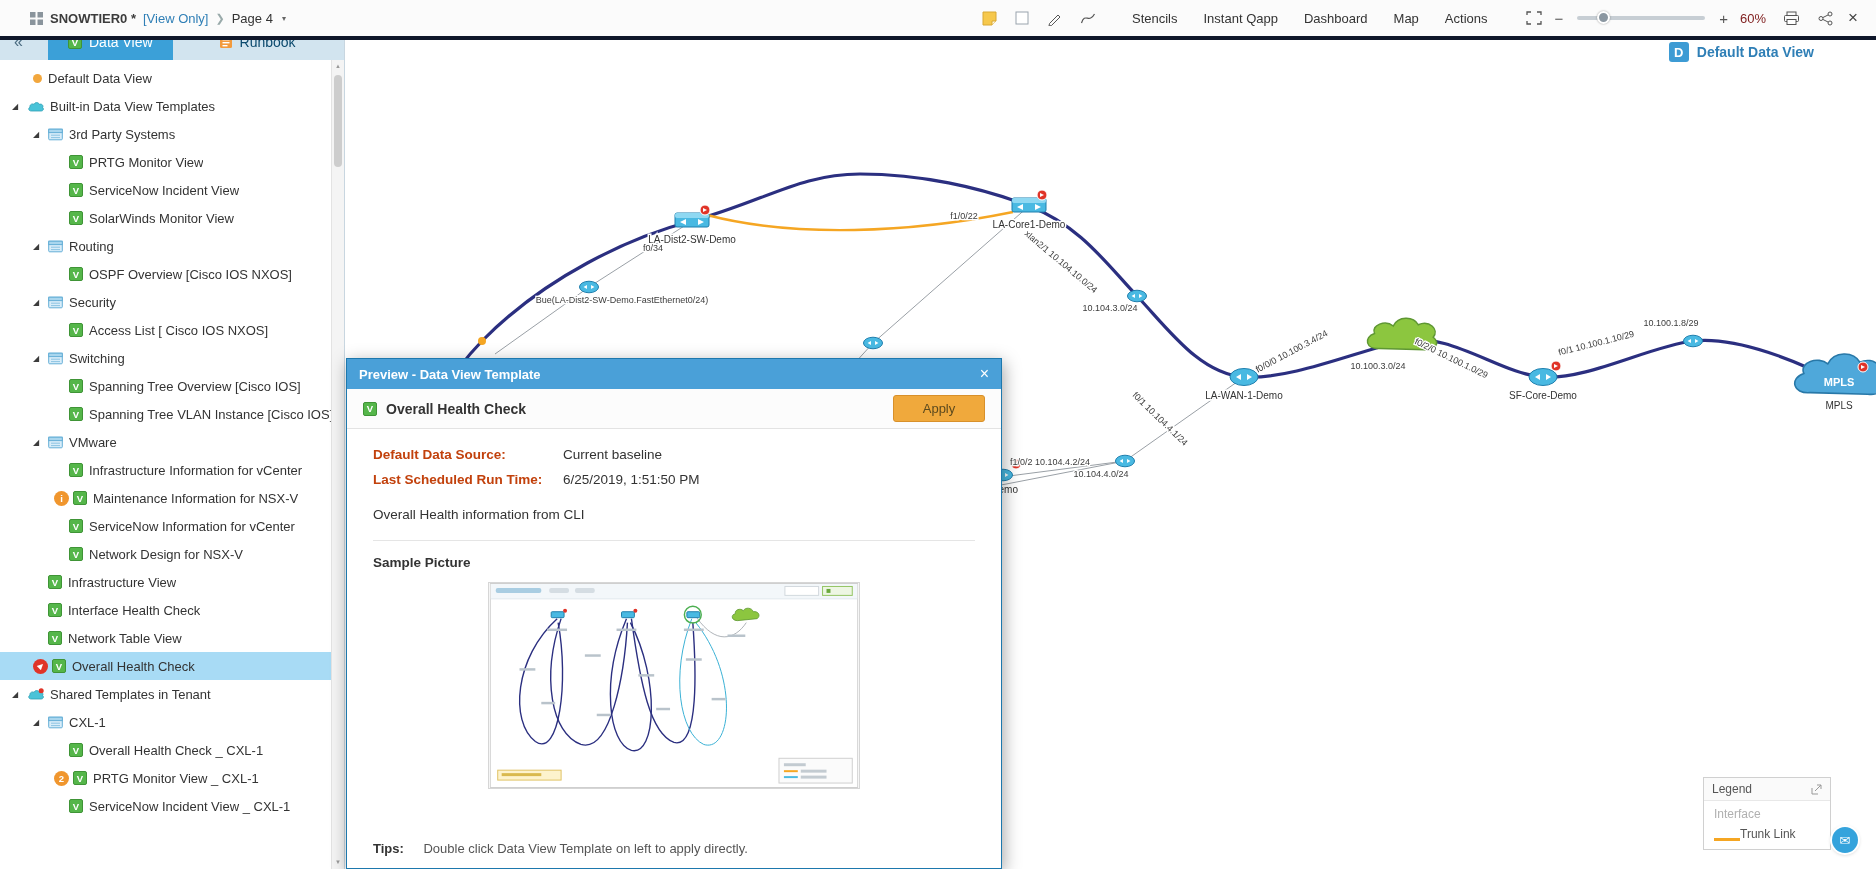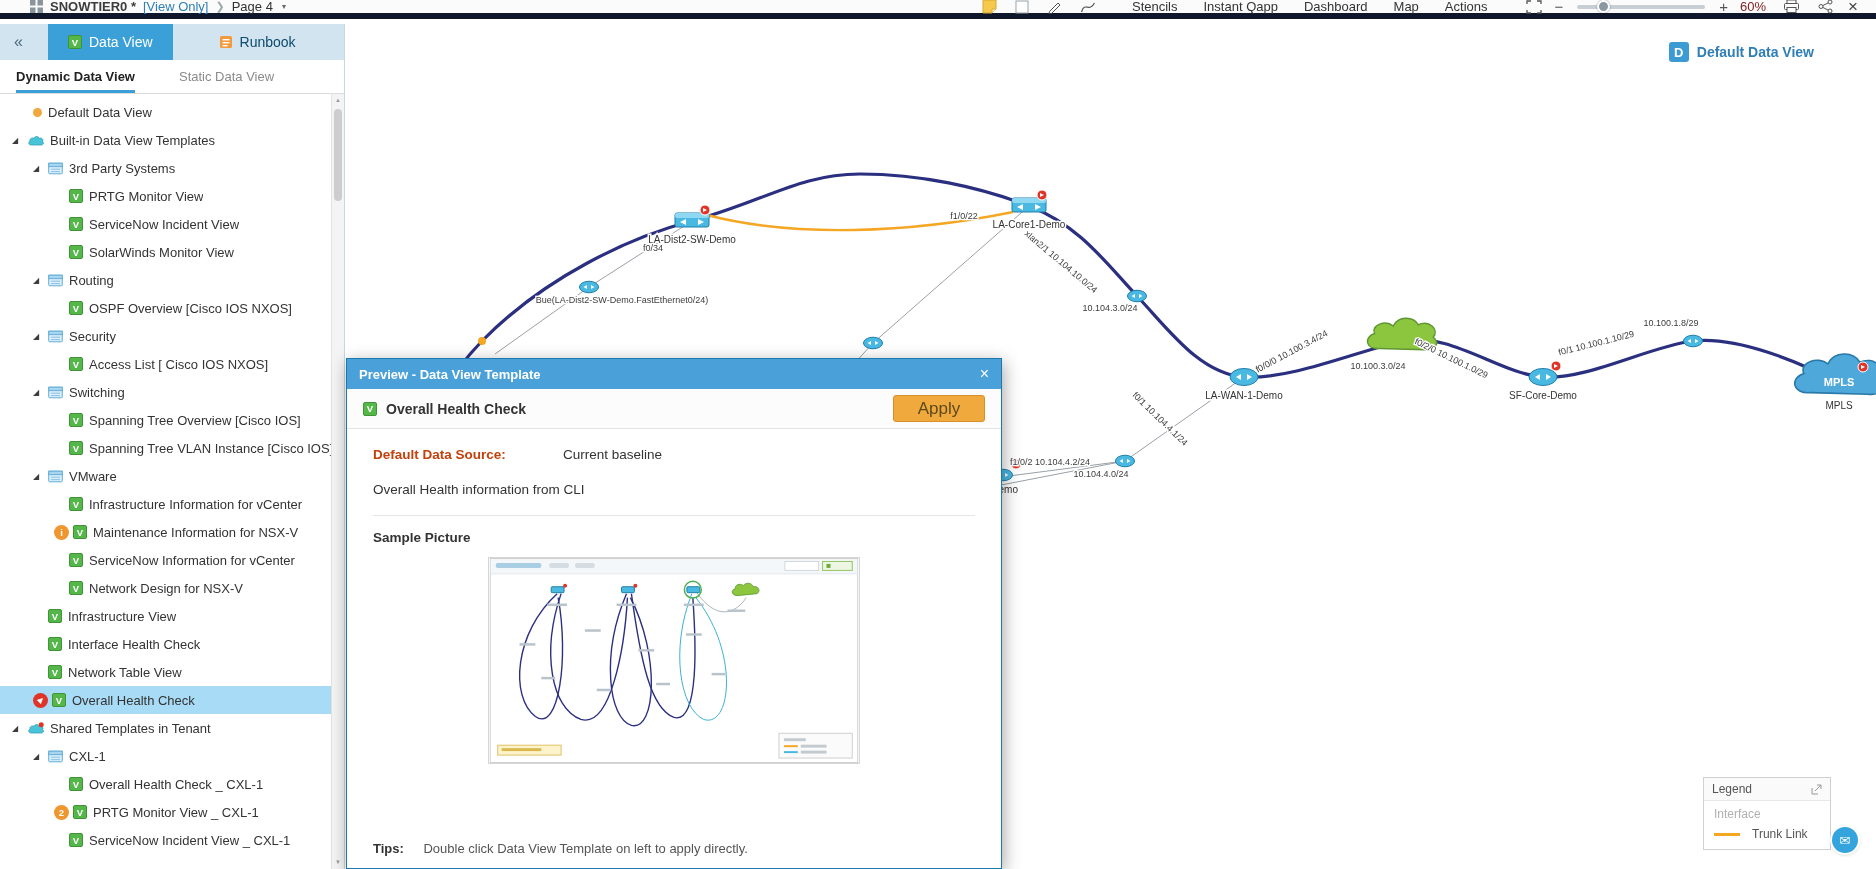--- a/index.html
+++ b/index.html
@@ -1,22 +1,22 @@
 <!DOCTYPE html>
 <html><head>
 <meta charset="utf-8">
 <style>
   *{box-sizing:border-box}
   html,body{margin:0;padding:0}
   body{width:1876px;height:869px;position:relative;overflow:hidden;background:#fff;
        font-family:"Liberation Sans",sans-serif;color:#333}
 
   
-  .topbar{position:absolute;top:0;left:0;width:100%;height:19px;background:#fbfbfb;
-          border-bottom:6px solid #0f172a;display:flex;align-items:center;font-size:13px;z-index:80}
+  .topbar{position:absolute;top:0;left:0;width:100%;height:40px;background:#fbfbfb;
+          border-bottom:4px solid #0f172a;display:flex;align-items:center;font-size:13px;z-index:80}
   .tb-left{display:flex;align-items:center;gap:7px;margin-left:30px}
   .tb-title{font-weight:bold;color:#3c3c3c}
   .tb-mode{color:#2f7fb6}
   .tb-sep{color:#9aa;font-size:11px}
   .caret{font-size:8px;color:#666;margin-left:2px}
   .tb-right{margin-left:auto;display:flex;align-items:center;margin-right:12px}
   .tool-ic{display:flex;align-items:center;justify-content:center;margin:0 9px;cursor:pointer}
   .menu-item{margin:0 13px;cursor:pointer;color:#333;white-space:nowrap}
   .zoom-track{width:128px;height:4px;background:#c7ced4;border-radius:2px;position:relative;margin:0 10px;cursor:pointer}
   .zoom-handle{position:absolute;left:20px;top:-5px;width:13px;height:13px;border-radius:50%;
@@ -71,37 +71,37 @@
   .dv-chip{position:absolute;top:42px;right:62px;display:flex;align-items:center;gap:8px;z-index:20}
   .dv-badge{width:20px;height:20px;border-radius:3px;background:#3d9bd4;color:#fff;font-weight:bold;font-size:13px;
             display:flex;align-items:center;justify-content:center}
   .dv-text{color:#2f7fb6;font-size:14px;font-weight:bold}
   .map-menu{position:absolute;top:46px;right:18px;z-index:20}
 
   .legend{position:absolute;right:45px;bottom:19px;width:128px;background:#fff;border:1px solid #d0d0d0;font-size:12px;z-index:20}
   .lg-head{display:flex;justify-content:space-between;align-items:center;padding:4px 8px;background:#fafafa;
            border-bottom:1px solid #e8e8e8;color:#555}
   .lg-section{color:#b0b0b0;padding:6px 10px 2px}
-  .lg-row{display:flex;align-items:center;gap:12px;padding:4px 10px 8px;color:#555}
+  .lg-row{display:flex;align-items:flex-end;gap:0;padding:4px 10px 8px;color:#555}
   .lg-swatch{width:26px;height:3px;display:inline-block}
   .lg-expand{cursor:pointer;display:flex}
   .chat-btn{position:absolute;right:18px;bottom:16px;width:26px;height:26px;border-radius:50%;background:#35a3dc;
             color:#fff;font-size:13px;display:flex;align-items:center;justify-content:center;
             box-shadow:0 0 0 2px #fff,0 1px 4px rgba(0,0,0,.3);cursor:pointer;z-index:20}
 
   
   .modal{position:absolute;left:346px;top:358px;width:656px;height:511px;background:#fff;border:1px solid #1d78ad;
          box-shadow:2px 4px 16px rgba(0,0,0,.35);z-index:70;display:flex;flex-direction:column}
   .modal-header{height:30px;flex:none;background:#4aa0d8;color:#fff;font-size:13px;font-weight:bold;
                 display:flex;align-items:center;padding:0 12px}
   .modal-close{margin-left:auto;font-size:16px;font-weight:normal;cursor:pointer}
   .modal-name-row{height:40px;flex:none;display:flex;align-items:center;padding:0 16px;border-bottom:1px solid #e3e3e3;background:#fcfcfc}
   .modal-name{font-size:14px;font-weight:bold;color:#333;margin-left:9px}
   .apply-btn{margin-left:auto;width:92px;height:27px;background:#f0a93c;border:1px solid #d8902a;border-radius:3px;
-             font-size:17px;color:#5c4a1e;font-family:"Liberation Sans",sans-serif;cursor:pointer}
+             font-size:13px;color:#5c4a1e;font-family:"Liberation Sans",sans-serif;cursor:pointer}
   .modal-body{flex:1;padding:18px 26px 0;font-size:13.5px;position:relative}
   .field-row{display:flex;margin-bottom:10px}
   .field-label{width:190px;flex:none;font-weight:bold;color:#c2410c}
   .field-value{color:#333}
   .desc{margin-top:20px;color:#333}
   .modal-hr{border:none;border-top:1px solid #e5e5e5;margin:18px 0 14px}
   .sample-title{font-weight:bold;color:#333}
   .sample-img{display:block;margin:12px auto 0;border:1px solid #d6d6d6}
   .tips{position:absolute;left:26px;bottom:12px;font-size:13px}
   .tips-label{font-weight:bold;color:#333;margin-right:16px}
@@ -201,28 +201,20 @@
         <svg width="14" height="14">
             <rect x="1" y="1" width="12" height="12" rx="1.5" fill="#f29a3d"></rect>
             <rect x="3.5" y="4" width="7" height="1.4" fill="#fff"></rect>
             <rect x="3.5" y="7" width="7" height="1.4" fill="#fff"></rect>
             <rect x="3.5" y="10" width="5" height="1.4" fill="#fff"></rect>
           </svg>
       </span>
       <span>Runbook</span>
     </div>
   </div>
-  <div class="subtabs">
-    <div class="subtab active">
-        <span>Dynamic Data View</span>
-      </div>
-    <div class="subtab">
-        <span>Static Data View</span>
-      </div>
-  </div>
   <div class="tree">
     <div class="tree-rows">
         <div class="tree-row">
           <span class="indent" style="width:33px"></span>
           <span class="tico">
             <span class="ic-dot"></span>
           </span>
           <span class="tlabel">Default Data View</span>
         </div>
         <div class="tree-row">
@@ -604,20 +596,24 @@
   </div>
   <div class="modal-name-row">
     <span class="ic-view">V</span>
     <span class="modal-name">Overall Health Check</span>
     <button class="apply-btn">Apply</button>
   </div>
   <div class="modal-body">
     <div class="field-row">
       <span class="field-label">Default Data Source:</span>
       <span class="field-value">Current baseline</span>
+    </div>
+    <div class="field-row">
+      <span class="field-label">Last Scheduled Run Time:</span>
+      <span class="field-value">6/25/2019, 1:51:50 PM</span>
     </div>
     <div class="desc">Overall Health information from CLI</div>
     <hr class="modal-hr">
     <div class="sample-title">Sample Picture</div>
 
     <svg class="sample-img" width="372" height="207" viewBox="0 0 372 207">
       <rect x="0.5" y="0.5" width="371" height="206" fill="#fff" stroke="#cfcfcf"></rect>
       <rect x="1" y="1" width="370" height="15" fill="#f3f7fa"></rect>
       <line x1="1" y1="16" x2="371" y2="16" stroke="#e2e8ee"></line>
       <rect x="6" y="5" width="46" height="5" rx="2" fill="#a9cde2"></rect>

